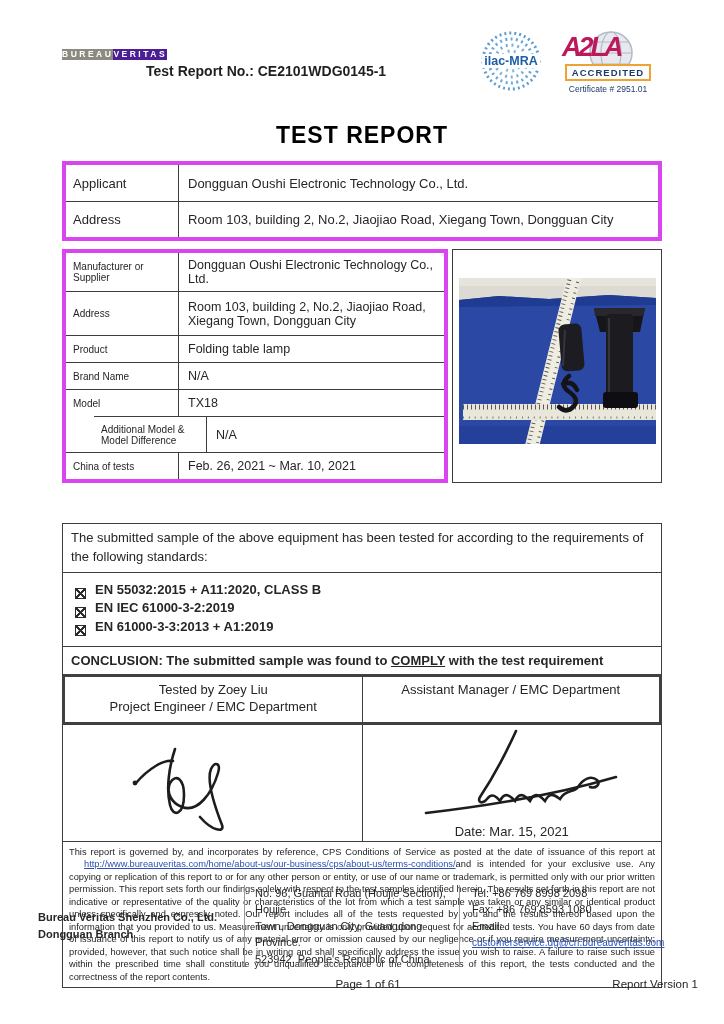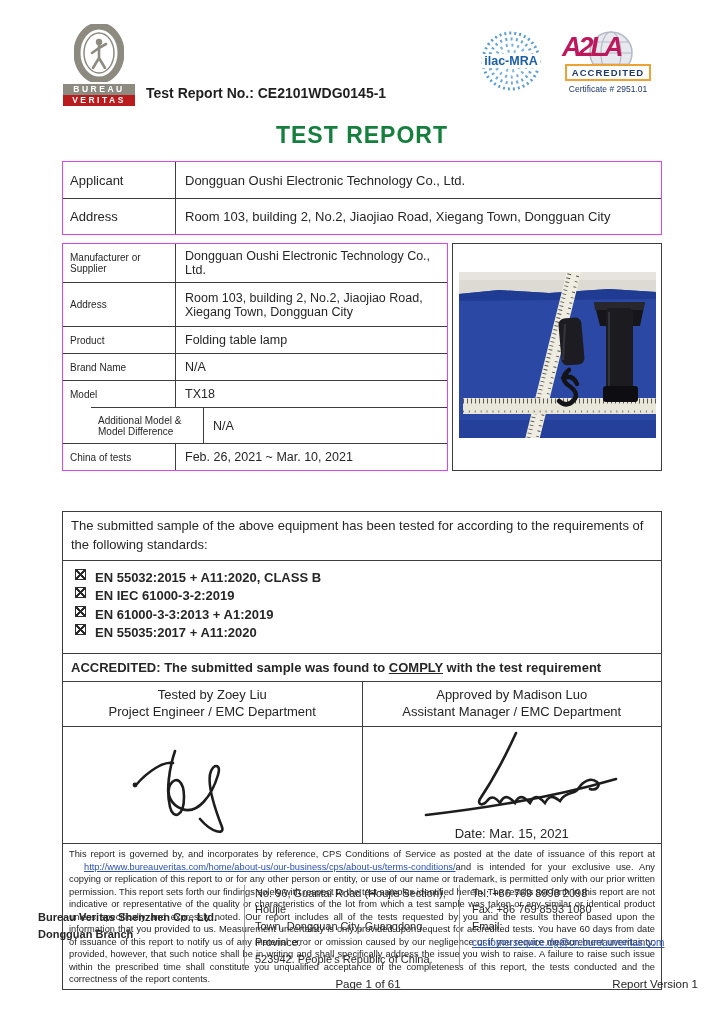--- a/index.html
+++ b/index.html
@@ -7,72 +7,72 @@
   body {
     width:724px; height:1024px; position:relative; margin:0 auto;
     font-family:"Liberation Sans","DejaVu Sans",sans-serif;
     color:#262626; font-size:13px;
   }
   .page { padding:24px 62px 0 62px; }
 
   
   .hdr { display:flex; justify-content:space-between; align-items:flex-start; height:84px; }
   .hdr-left { display:flex; align-items:flex-end; gap:10px; }
-  .bv-logo { width:74px; display:flex; flex-direction:column; align-items:center; }
+  .bv-logo { width:74px; display:flex; flex-direction:row; align-items:center; }
   .bv-emblem { margin-bottom:2px; }
   .bv-band { width:72px; text-align:center; color:#fff; font-weight:bold;
              font-size:8.5px; letter-spacing:2.5px; line-height:11px; }
   .bv-band.gray { background:#8d8b80; }
-  .bv-band.red  { background:#b91c1c; }
+  .bv-band.red  { background:#4c1d95; }
   .report-no { font-weight:bold; font-size:14px; color:#1f1f1f; margin-bottom:5px; white-space:nowrap; }
   .hdr-right { display:flex; align-items:flex-start; gap:12px; padding-top:6px; }
   .a2la-block { display:flex; flex-direction:column; align-items:center; position:relative; width:108px; }
   .a2la-art { position:relative; height:38px; width:100%; }
   .globe { position:absolute; left:34px; top:0px; }
   .a2la-text { position:absolute; left:8px; top:2px; font-weight:bold; font-style:italic;
                font-size:27px; letter-spacing:-3px; color:#be185d; }
   .accredited-box { border:2px solid #eda233; background:#fff; color:#1d3a6d; font-weight:bold;
                     font-size:9.5px; letter-spacing:1px; padding:1px 5px; margin-top:-4px; z-index:2; }
   .cert-line { font-size:8.5px; color:#1d3a6d; margin-top:3px; }
 
   
   .doc-title { text-align:center; font-weight:bold; font-size:23px; letter-spacing:1px;
-               color:#15803d; margin:14px 0 12px 0; }
-
-  
-  .tbl { border:1px solid #d946ef; }
+               color:#000000; margin:14px 0 12px 0; }
+
+  
+  .tbl { border:4px solid #d946ef; }
   .trow { display:flex; border-top:1px solid #3d3d3d; }
   .trow:first-child { border-top:none; }
   .tlabel { width:113px; border-right:1px solid #3d3d3d; padding:5px 7px; display:flex; align-items:center; }
   .tvalue { flex:1; padding:5px 9px; display:flex; align-items:center; }
 
   
   .t1 .trow { min-height:36px; }
 
   
   .t2wrap { display:flex; margin-top:8px; align-items:stretch; }
   .t2 { width:386px; font-size:12.5px; }
   .t2 .tlabel { font-size:10px; }
   .r-h38 { min-height:38px; } .r-h44 { min-height:44px; } .r-h27 { min-height:27px; } .r-h36 { min-height:36px;margin-left:28px; }
   .photo-box { flex:1; margin-left:4px; border:1px solid #3d3d3d; padding:28px 4px 0 4px; }
   .photo { display:block; margin:0 auto; }
 
   
   .stack-box { border:1px solid #3d3d3d; margin-top:-1px; padding:5px 8px; }
   .stmt { line-height:1.45;margin-top:40px; }
   .std-list { padding:8px 8px 10px 12px; }
-  .std-item { display:flex; align-items:flex-start; gap:9px; font-weight:bold; line-height:18.5px; }
+  .std-item { display:flex; align-items:flex-end; gap:9px; font-weight:bold; line-height:18.5px; }
   .cbx { width:11px; height:11px; border:1.4px solid #2c2c2c; flex:0 0 auto;
          background:
           linear-gradient(to top right, transparent 44%, #2c2c2c 44%, #2c2c2c 56%, transparent 56%),
           linear-gradient(to bottom right, transparent 44%, #2c2c2c 44%, #2c2c2c 56%, transparent 56%); }
   .conclusion { font-weight:bold; padding:6px 8px; }
   .conclusion .u { text-decoration:underline; }
 
-  .sign-hdr { display:flex; margin-top:-1px; border:1px solid #404040; }
+  .sign-hdr { display:flex; margin-top:-1px; border:3px solid #404040; }
   .sign-hdr .cell { flex:1; text-align:center; padding:5px 4px 6px 4px; line-height:1.3; }
   .sign-hdr .cell + .cell { border-left:1px solid #3d3d3d; }
   .sign-area { display:flex; margin-top:-1px; border:1px solid #3d3d3d; height:118px; }
   .sign-area .cell { flex:1; position:relative; }
   .sign-area .cell + .cell { border-left:1px solid #3d3d3d; }
   .sig { position:absolute; }
   .sig-left { left:55px; top:10px; }
   .sig-right { left:25px; top:2px; }
   .date-line { position:absolute; bottom:2px; left:0; right:0; text-align:center; font-size:13px; }
 
@@ -229,37 +229,32 @@
       <span>EN 55032:2015 + A11:2020, CLASS B</span>
     </div>
     <div class="std-item">
       <span class="cbx"></span>
       <span>EN IEC 61000-3-2:2019</span>
     </div>
     <div class="std-item">
       <span class="cbx"></span>
       <span>EN 61000-3-3:2013 + A1:2019</span>
     </div>
-    <div class="std-item">
-      <span class="cbx"></span>
-      <span>EN 55035:2017 + A11:2020</span>
-    </div>
   </div>
 
   <div class="stack-box conclusion">
-    <span>ACCREDITED: The submitted sample was found to </span><span class="u">COMPLY</span><span> with the test requirement</span>
+    <span>CONCLUSION: The submitted sample was found to </span><span class="u">COMPLY</span><span> with the test requirement</span>
   </div>
 
   <div class="sign-hdr">
     <div class="cell">
       <div>Tested by Zoey Liu</div>
       <div>Project Engineer / EMC Department</div>
     </div>
     <div class="cell">
-      <div>Approved by Madison Luo</div>
       <div>Assistant Manager / EMC Department</div>
     </div>
   </div>
 
   <div class="sign-area">
     <div class="cell">
       <svg class="sig sig-left" width="190" height="105" viewBox="0 0 190 105">
         <path d="M18,48 C30,34 46,24 55,26 M57,14 C51,32 48,54 52,70 C55,83 66,80 66,60 C66,44 58,38 52,48 C48,57 53,68 64,72 C80,78 94,58 100,38 C103,28 97,26 93,34 C88,46 97,72 104,90 C107,98 94,96 82,82" fill="none" stroke="#1d1d1d" stroke-width="2.6" stroke-linecap="round"></path>
         <circle cx="17" cy="48" r="2.4" fill="#1d1d1d"></circle>
       </svg>

